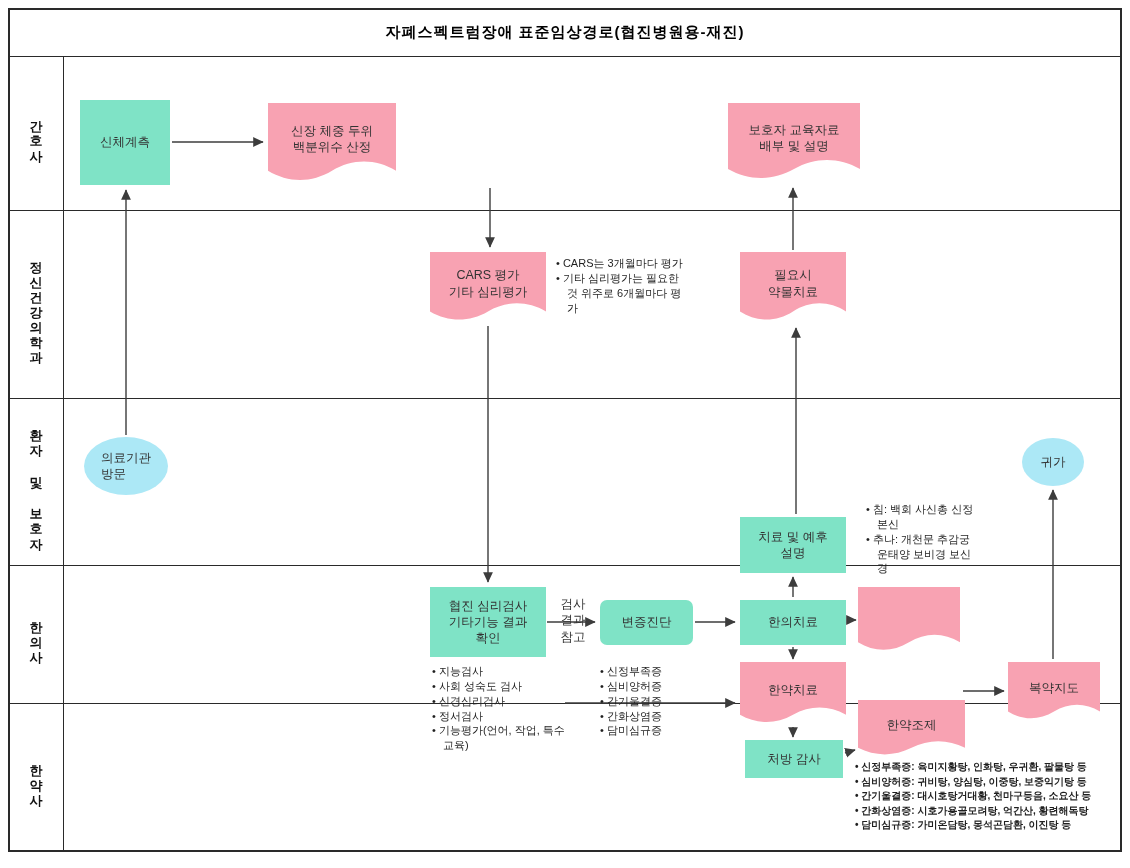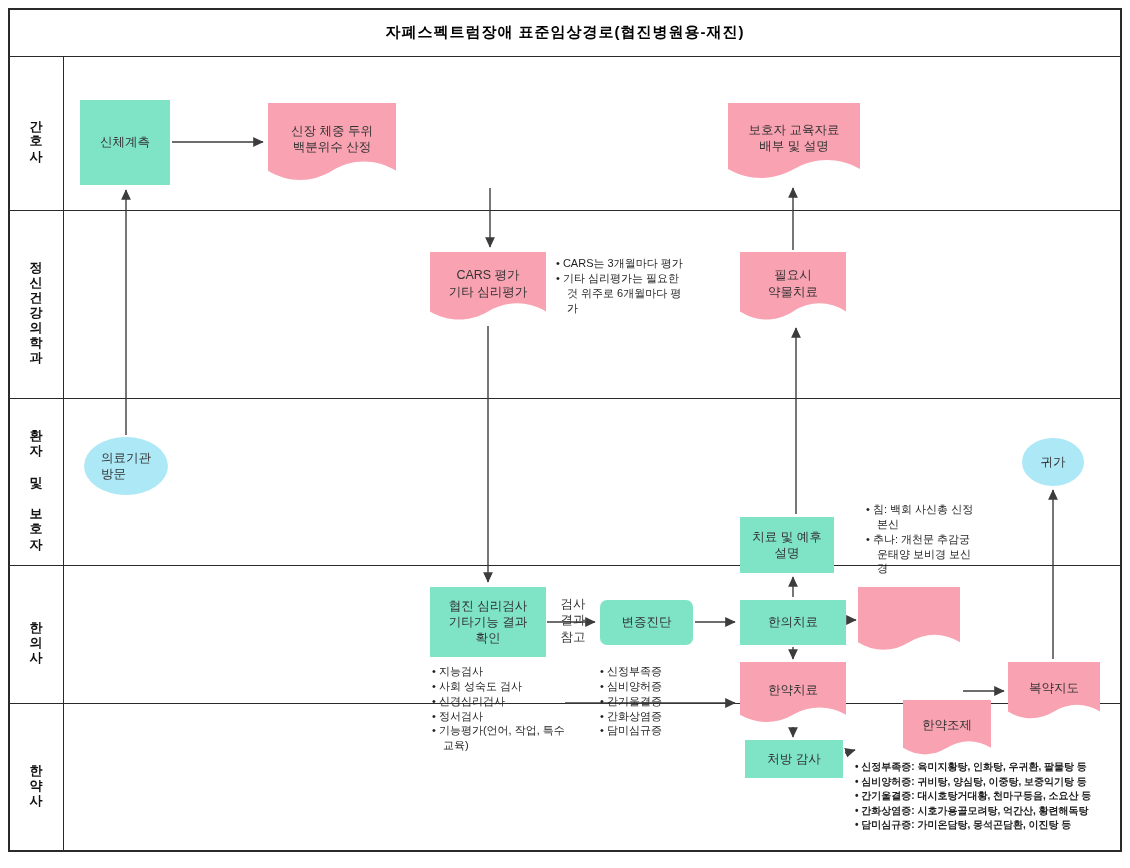--- a/index.html
+++ b/index.html
@@ -115,21 +115,21 @@
   </div>
 
   <div class="node ellipse" style="left:84px;top:437px;width:84px;height:58px;">
     <span>의료기관
 방문</span>
   </div>
   <div class="node ellipse" style="left:1022px;top:438px;width:62px;height:48px;">
     <span>귀가</span>
   </div>
 
-  <div class="node rect" style="left:740px;top:517px;width:94px;height:56px;">
+  <div class="node rect" style="left:740px;top:517px;width:106px;height:56px;">
     <span>치료 및 예후
 설명</span>
   </div>
   <div class="notes" style="left:866px;top:502px;width:115px;">
       <div class="li">• 침: 백회 사신총 신정 본신</div>
       <div class="li">• 추나: 개천문 추감궁 운태양 보비경 보신경</div>
     </div>
   <div class="node rect" style="left:430px;top:587px;width:116px;height:70px;">
     <span>협진 심리검사
 기타기능 결과
@@ -172,21 +172,21 @@
   <div class="node doc" style="left:1008px;top:662px;width:92px;height:60px;">
     <svg class="shape" viewBox="0 0 100 80" preserveAspectRatio="none">
         <path d="M0 0 H100 V66 C84 54 66 54 50 66 C34 78 16 78 0 66 Z"></path>
       </svg>
     <span class="lbl">복약지도</span>
   </div>
 
   <div class="node rect" style="left:745px;top:740px;width:98px;height:38px;">
     <span>처방 감사</span>
   </div>
-  <div class="node doc" style="left:858px;top:700px;width:88px;height:58px;margin-left:45px;">
+  <div class="node doc" style="left:858px;top:700px;width:107px;height:58px;">
     <svg class="shape" viewBox="0 0 100 80" preserveAspectRatio="none">
         <path d="M0 0 H100 V66 C84 54 66 54 50 66 C34 78 16 78 0 66 Z"></path>
       </svg>
     <span class="lbl">한약조제</span>
   </div>
   <div class="notes small" style="left:855px;top:760px;width:270px;">
       <div class="li">• 신정부족증: 육미지황탕, 인화탕, 우귀환, 팔물탕 등</div>
       <div class="li">• 심비양허증: 귀비탕, 양심탕, 이중탕, 보중익기탕 등</div>
       <div class="li">• 간기울결증: 대시호탕거대황, 천마구등음, 소요산 등</div>
       <div class="li">• 간화상염증: 시호가용골모려탕, 억간산, 황련해독탕</div>

